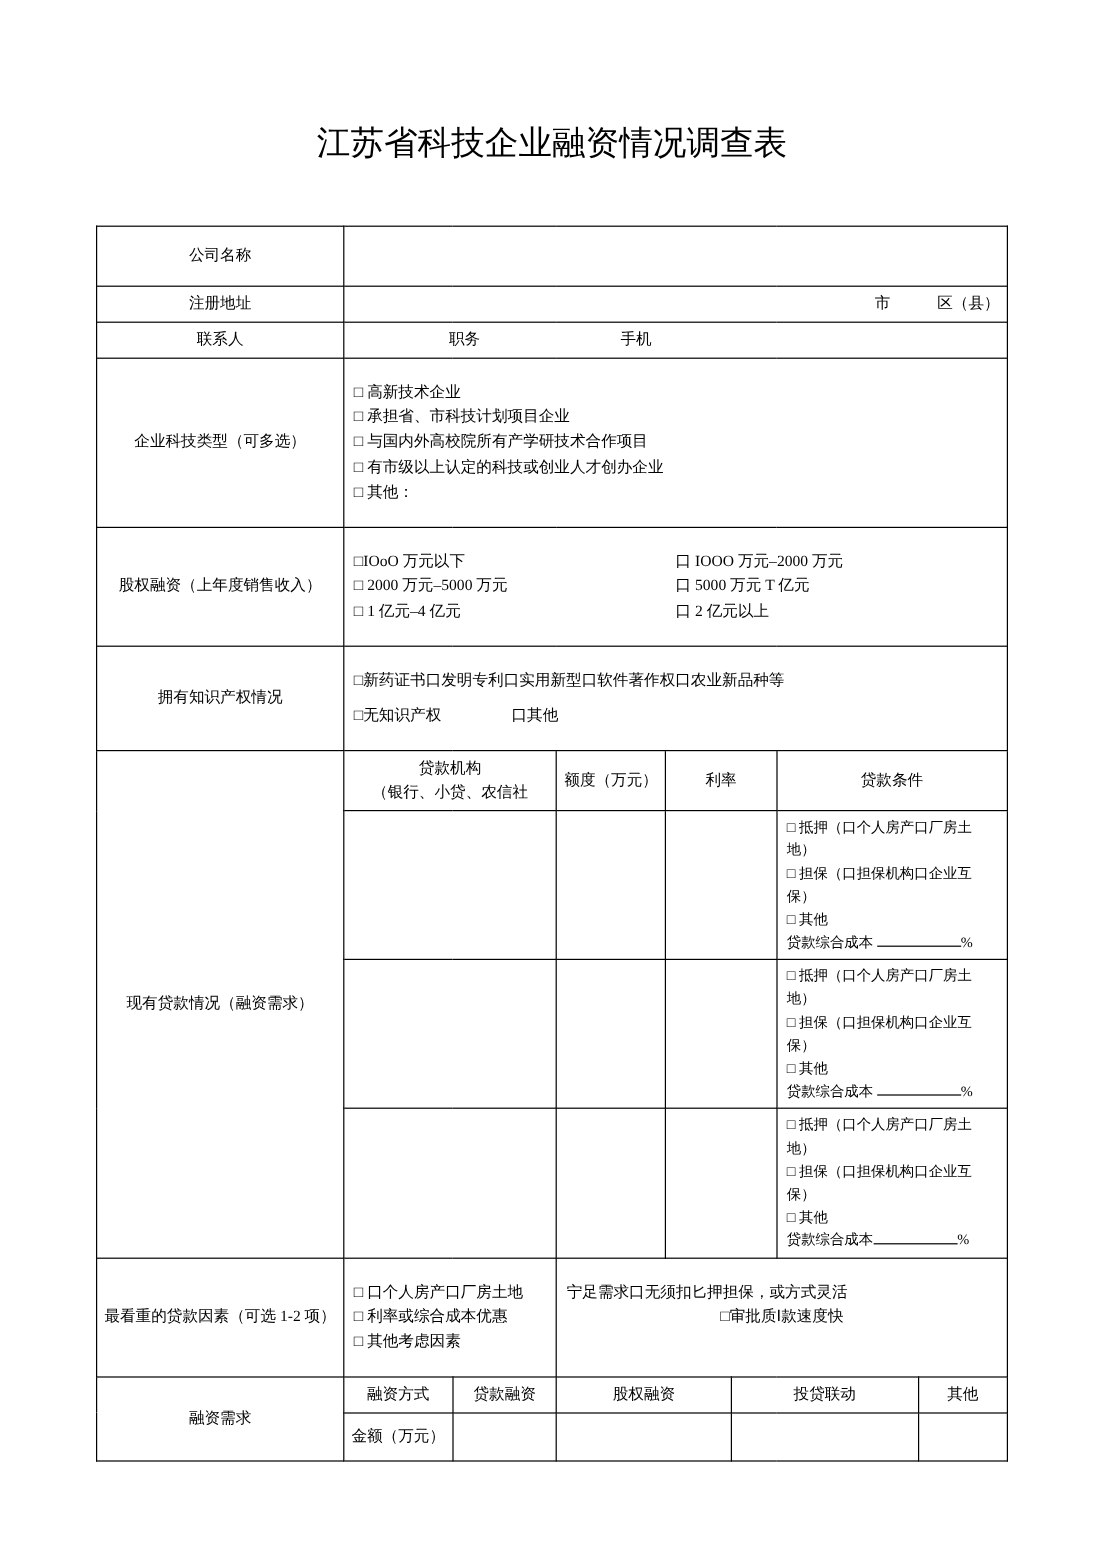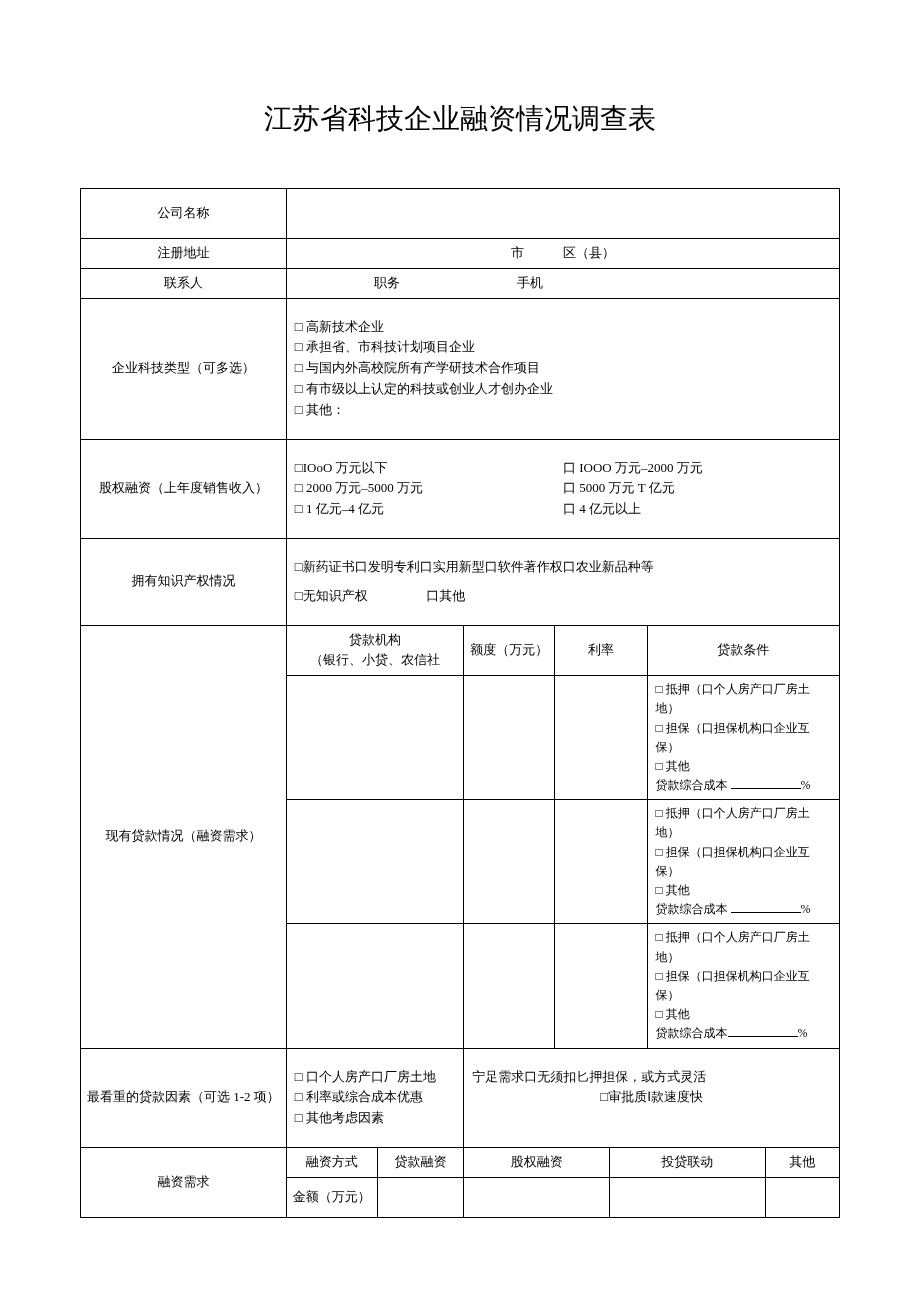--- a/index.html
+++ b/index.html
@@ -62,21 +62,21 @@
   </colgroup>
 
   <tbody>
       <tr>
     <td class="label tall">公司名称</td>
     <td class="tall" colspan="7"></td>
   </tr>
 
   <tr>
     <td class="label short">注册地址</td>
-    <td class="short" colspan="7" style="text-align:center">
+    <td class="short" colspan="7" style="text-align:right">
       <span>市</span>
       &nbsp;&nbsp;&nbsp;&nbsp;&nbsp;&nbsp;&nbsp;&nbsp;&nbsp;&nbsp;
       <span>区（县）</span>
     </td>
   </tr>
 
   <tr>
     <td class="label short">联系人</td>
     <td class="short" colspan="7">
       &nbsp;&nbsp;&nbsp;&nbsp;&nbsp;&nbsp;&nbsp;&nbsp;&nbsp;&nbsp;&nbsp;&nbsp;&nbsp;&nbsp;&nbsp;&nbsp;&nbsp;&nbsp;&nbsp;&nbsp;&nbsp;&nbsp;&nbsp;&nbsp;
@@ -102,21 +102,21 @@
     <td class="options" colspan="7">
       <div style="display:flex">
         <div style="flex:1">
           <div>□IOoO 万元以下</div>
           <div>□ 2000 万元–5000 万元</div>
           <div>□ 1 亿元–4 亿元</div>
         </div>
         <div style="flex:1">
           <div>口 IOOO 万元–2000 万元</div>
           <div>口 5000 万元 T 亿元</div>
-          <div>口 4 亿元以上</div>
+          <div>口 2 亿元以上</div>
         </div>
       </div>
     </td>
   </tr>
 
   <tr>
     <td class="label" style="height:60px">拥有知识产权情况</td>
     <td class="options" colspan="7">
       <div>□新药证书口发明专利口实用新型口软件著作权口农业新品种等</div>
       <div style="margin-top:8px">

